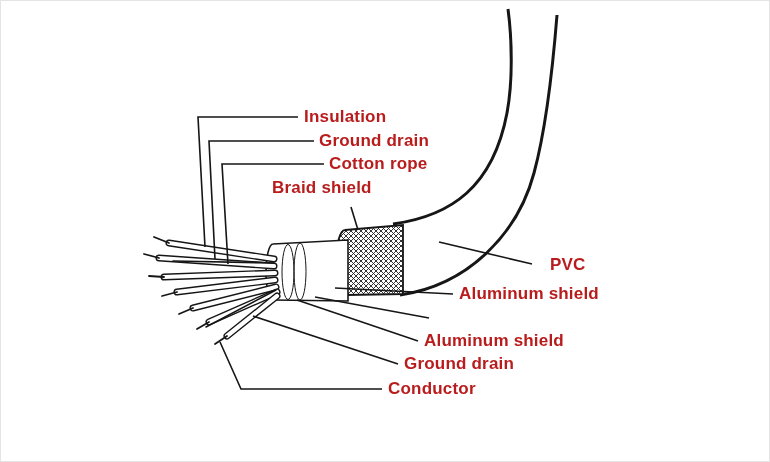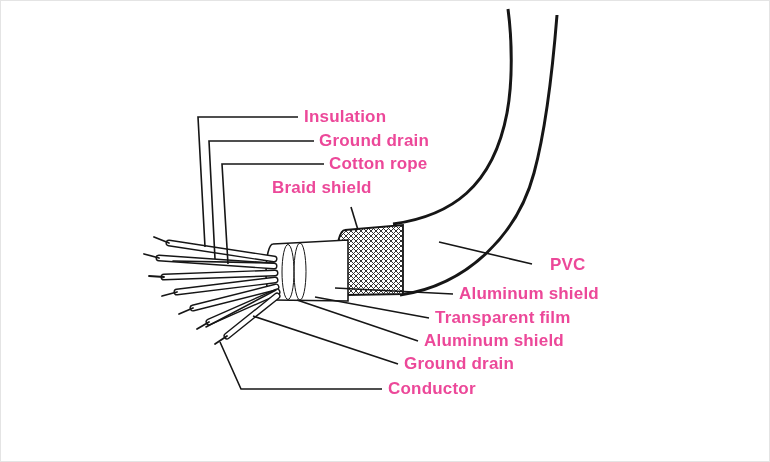--- a/index.html
+++ b/index.html
@@ -20,21 +20,21 @@
   #stage svg {
     position: absolute;
     left: 0;
     top: 0;
   }
   .label {
     position: absolute;
     font-weight: 700;
     font-size: 17px;
     line-height: 22px;
-    color: #ec4899;
+    color: #b91c1c;
     white-space: nowrap;
     letter-spacing: 0.2px;
   }
 </style>
 </head>
 <body>
 
 <div id="stage">
 
   <svg width="770" height="462" viewBox="0 0 770 462">
@@ -114,18 +114,17 @@
       <polyline points="381,388 240,388 219,341"></polyline>
     </g>
   </svg>
 
   <div class="label" style="left:303px; top:105px;">Insulation</div>
   <div class="label" style="left:318px; top:129px;">Ground drain</div>
   <div class="label" style="left:328px; top:152px;">Cotton rope</div>
   <div class="label" style="left:271px; top:176px;">Braid shield</div>
   <div class="label" style="left:538px; top:253px;margin-left:11px;">PVC</div>
   <div class="label" style="left:458px; top:282px;">Aluminum shield</div>
-  <div class="label" style="left:434px; top:306px;">Transparent film</div>
   <div class="label" style="left:423px; top:329px;">Aluminum shield</div>
   <div class="label" style="left:403px; top:352px;">Ground drain</div>
   <div class="label" style="left:387px; top:377px;text-align:center;">Conductor</div>
 
 </div>
 
 </body></html>

